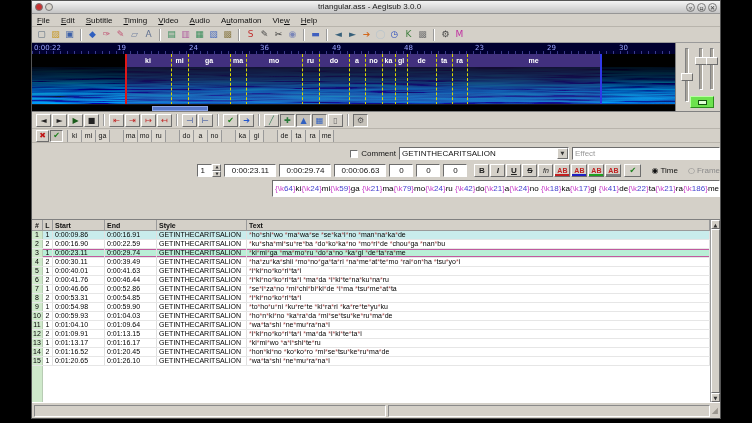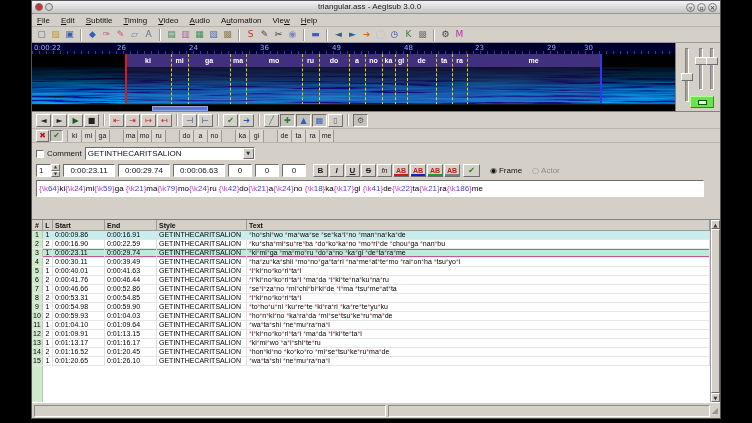--- a/index.html
+++ b/index.html
@@ -45,21 +45,21 @@
   .abtn.pressed{border-color:#6d6d6d #fff #fff #6d6d6d;background:#c6c2ba;}
   
   .karabar{height:14px;display:flex;align-items:center;padding:0 4px;background:#d4d0c8;border-bottom:1px solid #b8b4ac;flex:0 0 auto;}
   .kbtn{width:13px;height:12px;background:#d4d0c8;border:1px solid;border-color:#fff #6d6d6d #6d6d6d #fff;font-size:8px;line-height:10px;text-align:center;margin-right:1px;font-family:"DejaVu Sans",sans-serif;}
   .kbtn.cancel{color:#c01818;}
   .kbtn.accept{color:#1a7f1a;border-color:#6d6d6d #fff #fff #6d6d6d;background:#c6c2ba;}
   .kcells{display:flex;margin-left:3px;border-left:1px solid #999;}
   .kcell{width:14px;height:12px;border-right:1px solid #999;font-size:7px;line-height:12px;text-align:center;background:#dcd8d0;color:#111;}
   .kcell.kspace{background:#d4d0c8;}
   
-  .editbox{background:#d4d0c8;padding:3px 16px 2px 4px;display:flex;flex-direction:column;gap:2px;flex:0 0 auto;}
+  .editbox{background:#d4d0c8;padding:3px 0 2px 4px;display:flex;flex-direction:column;gap:2px;flex:0 0 auto;align-items:flex-end;}
   .erow{display:flex;align-items:center;gap:3px;height:15px;font-size:8px;color:#111;}
   .chkwrap{display:flex;align-items:center;gap:3px;}
   .chkbox{width:8px;height:8px;background:#fff;border:1px solid;border-color:#6d6d6d #fff #fff #6d6d6d;}
   .combo{height:13px;background:#fff;border:1px solid;border-color:#6d6d6d #fff #fff #6d6d6d;display:flex;align-items:center;font-size:8px;padding-left:2px;overflow:hidden;}
   .combo .arrowbox{margin-left:auto;width:11px;height:11px;background:#d4d0c8;border:1px solid;border-color:#fff #6d6d6d #6d6d6d #fff;font-size:5px;line-height:9px;text-align:center;color:#333;flex:0 0 auto;font-family:"DejaVu Sans",sans-serif;}
   .stylecombo{width:170px;}
   .actorcombo{width:292px;color:#999;}
   .actorcombo .arrowbox{background:#ccc8c0;color:#888;}
   .effectfield{width:148px;height:13px;background:#fff;border:1px solid;border-color:#6d6d6d #fff #fff #6d6d6d;color:#999;font-size:8px;padding-left:2px;line-height:11px;overflow:hidden;}
   .spin{width:24px;height:13px;display:flex;}
@@ -174,28 +174,28 @@
         <span class="ticon" style="color: rgb(119, 119, 119);">▩</span>
         <span class="tsep"></span>
         <span class="ticon" style="color: rgb(68, 68, 68);">⚙</span>
         <span class="ticon" style="color: rgb(192, 48, 160);">M</span>
       </div>
 
   <div class="audiowrap">
     <div class="audiomain">
       <div class="timeline" id="timeline">
             <span class="tlb" style="left: 2px;">0:00:22</span>
-            <span class="tlb" style="left: 85px;">26</span>
+            <span class="tlb" style="left: 85px;">19</span>
             <span class="tlb" style="left: 157px;">24</span>
             <span class="tlb" style="left: 228px;">36</span>
             <span class="tlb" style="left: 300px;">49</span>
             <span class="tlb" style="left: 372px;">48</span>
             <span class="tlb" style="left: 443px;">23</span>
             <span class="tlb" style="left: 515px;">29</span>
-            <span class="tlb" style="left: 552px;">30</span>
+            <span class="tlb" style="left: 587px;">30</span>
           </div>
       <div class="specarea" id="specarea">
         <div class="spec">
           <svg width="644" height="38" preserveAspectRatio="none">
             <filter id="specf" x="0" y="0" width="100%" height="100%">
               <feTurbulence type="fractalNoise" baseFrequency="0.012 0.45" numOctaves="3" seed="7"></feTurbulence>
               <feColorMatrix type="matrix" values="0 0 0 0 0  1.1 0 0 0 -0.35  1.9 0 0 0 -0.15  0 0 0 0 1"></feColorMatrix>
             </filter>
             <rect width="644" height="38" filter="url(#specf)"></rect>
           </svg>
@@ -312,20 +312,23 @@
   <div class="editbox">
     <div class="erow">
       <span class="chkwrap">
         <span class="chkbox"></span>
         <span>Comment</span>
       </span>
       <span class="combo stylecombo">
         <span>GETINTHECARITSALION</span>
         <span class="arrowbox">▼</span>
       </span>
+      <span class="effectfield">
+        <span>Effect</span>
+      </span>
     </div>
     <div class="erow">
       <span class="spin">
         <span class="spinval">1</span>
         <span class="spinarr">
           <span>▲</span>
           <span>▼</span>
         </span>
       </span>
       <span class="tfield">0:00:23.11</span>
@@ -341,25 +344,25 @@
             <span class="fbtn strikeout">S</span>
             <span class="fbtn font">fn</span>
             <span class="fbtn cbtn" style="box-shadow: rgb(192, 32, 32) 0px -2px 0px inset;">AB</span>
             <span class="fbtn cbtn" style="box-shadow: rgb(32, 32, 192) 0px -2px 0px inset;">AB</span>
             <span class="fbtn cbtn" style="box-shadow: rgb(32, 160, 32) 0px -2px 0px inset;">AB</span>
             <span class="fbtn cbtn" style="box-shadow: rgb(128, 128, 128) 0px -2px 0px inset;">AB</span>
           </span>
       <span class="fbtn commitbtn">✔</span>
       <span class="radio">
         <span class="dot">◉</span>
-        <span>Frame</span>
+        <span>Time</span>
       </span>
       <span class="radio disabled">
         <span class="dot">○</span>
-        <span>Actor</span>
+        <span>Frame</span>
       </span>
     </div>
     <div class="edittext" id="edittext"><span class="tg">{\k</span><span class="tn">64</span><span class="tg">}</span><span class="ts">ki</span><span class="tg">{\k</span><span class="tn">24</span><span class="tg">}</span><span class="ts">mi</span><span class="tg">{\k</span><span class="tn">59</span><span class="tg">}</span><span class="ts">ga </span><span class="tg">{\k</span><span class="tn">21</span><span class="tg">}</span><span class="ts">ma</span><span class="tg">{\k</span><span class="tn">79</span><span class="tg">}</span><span class="ts">mo</span><span class="tg">{\k</span><span class="tn">24</span><span class="tg">}</span><span class="ts">ru </span><span class="tg">{\k</span><span class="tn">42</span><span class="tg">}</span><span class="ts">do</span><span class="tg">{\k</span><span class="tn">21</span><span class="tg">}</span><span class="ts">a</span><span class="tg">{\k</span><span class="tn">24</span><span class="tg">}</span><span class="ts">no </span><span class="tg">{\k</span><span class="tn">18</span><span class="tg">}</span><span class="ts">ka</span><span class="tg">{\k</span><span class="tn">17</span><span class="tg">}</span><span class="ts">gi </span><span class="tg">{\k</span><span class="tn">41</span><span class="tg">}</span><span class="ts">de</span><span class="tg">{\k</span><span class="tn">22</span><span class="tg">}</span><span class="ts">ta</span><span class="tg">{\k</span><span class="tn">21</span><span class="tg">}</span><span class="ts">ra</span><span class="tg">{\k</span><span class="tn">186</span><span class="tg">}</span><span class="ts">me</span></div>
   </div>
 
   <div class="gap"></div>
 
   <div class="gridwrap">
     <div class="grid">
       <div class="ghead" id="ghead">

